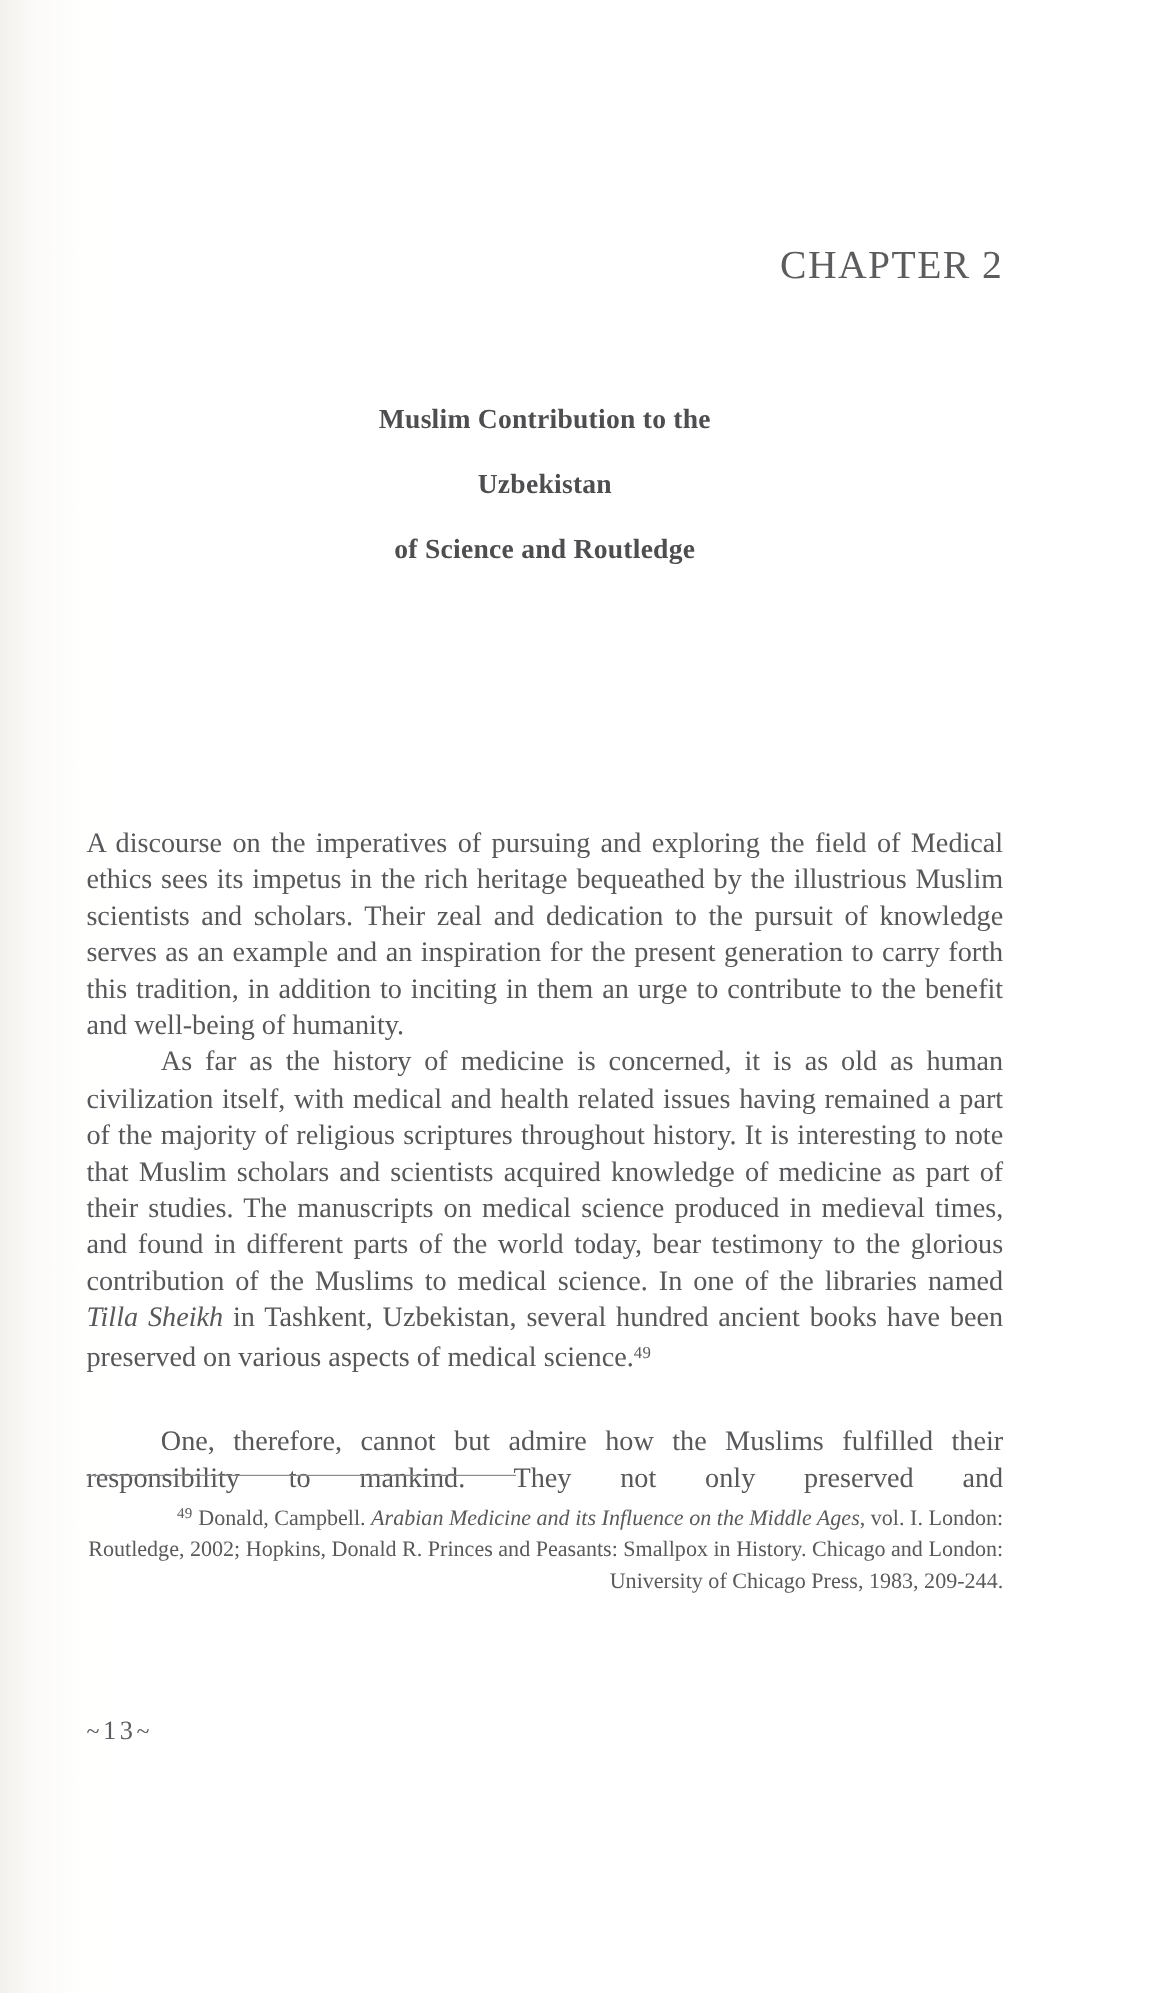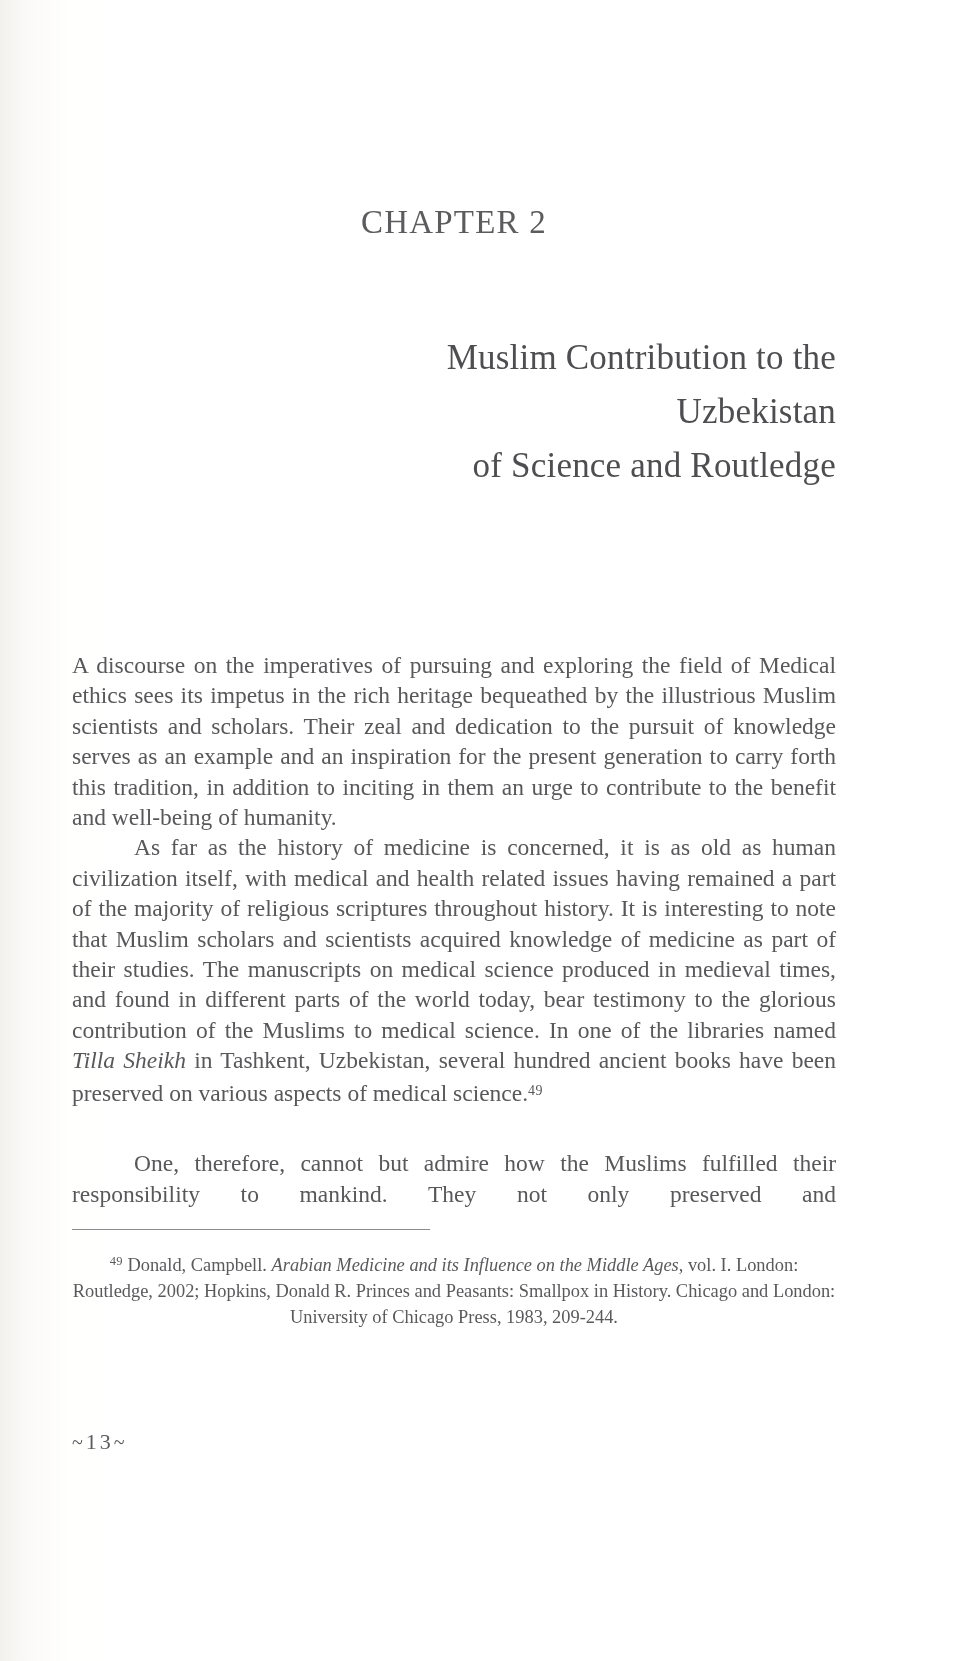--- a/index.html
+++ b/index.html
@@ -36,49 +36,49 @@
     width: 764px;
     height: 1661px;
   }
 
   
   .chapter-label {
     position: absolute;
     top: 204px;
     left: 0;
     width: 764px;
-    text-align: center;
+    text-align: right;
     font-size: 33px;
     letter-spacing: 1.2px;
     color: #5c5c5f;
     font-weight: 400;
   }
 
   
   .chapter-title {
     position: absolute;
     top: 308px;
     left: 0;
     width: 764px;
-    text-align: right;
-    font-weight: normal;
-    font-size: 35px;
+    text-align: center;
+    font-weight: bold;
+    font-size: 23px;
     line-height: 54px;
     color: #4e4e51;
     letter-spacing: 0.2px;
   }
   .chapter-title .tline {
     display: block;
     white-space: nowrap;
   }
 
   
   .body-text {
     position: absolute;
-    top: 650px;
+    top: 688px;
     left: 0;
     width: 764px;
     font-size: 23.5px;
     line-height: 30.4px;
     text-align: justify;
     text-justify: inter-word;
     color: #58585b;
     hyphens: none;
   }
   .body-text p {
@@ -132,21 +132,21 @@
   }
   .footnote i {
     font-style: italic;
   }
   .footnote .fn-num {
     font-size: 12.5px;
     vertical-align: 6px;
     letter-spacing: 0.3px;
   }
   .footnote p.fn-last {
-    text-align: center;
+    text-align: right;
   }
 
   
   .page-number {
     position: absolute;
     top: 1429px;
     left: 0;
     width: 764px;
     font-size: 22px;
     color: #5d5d60;

